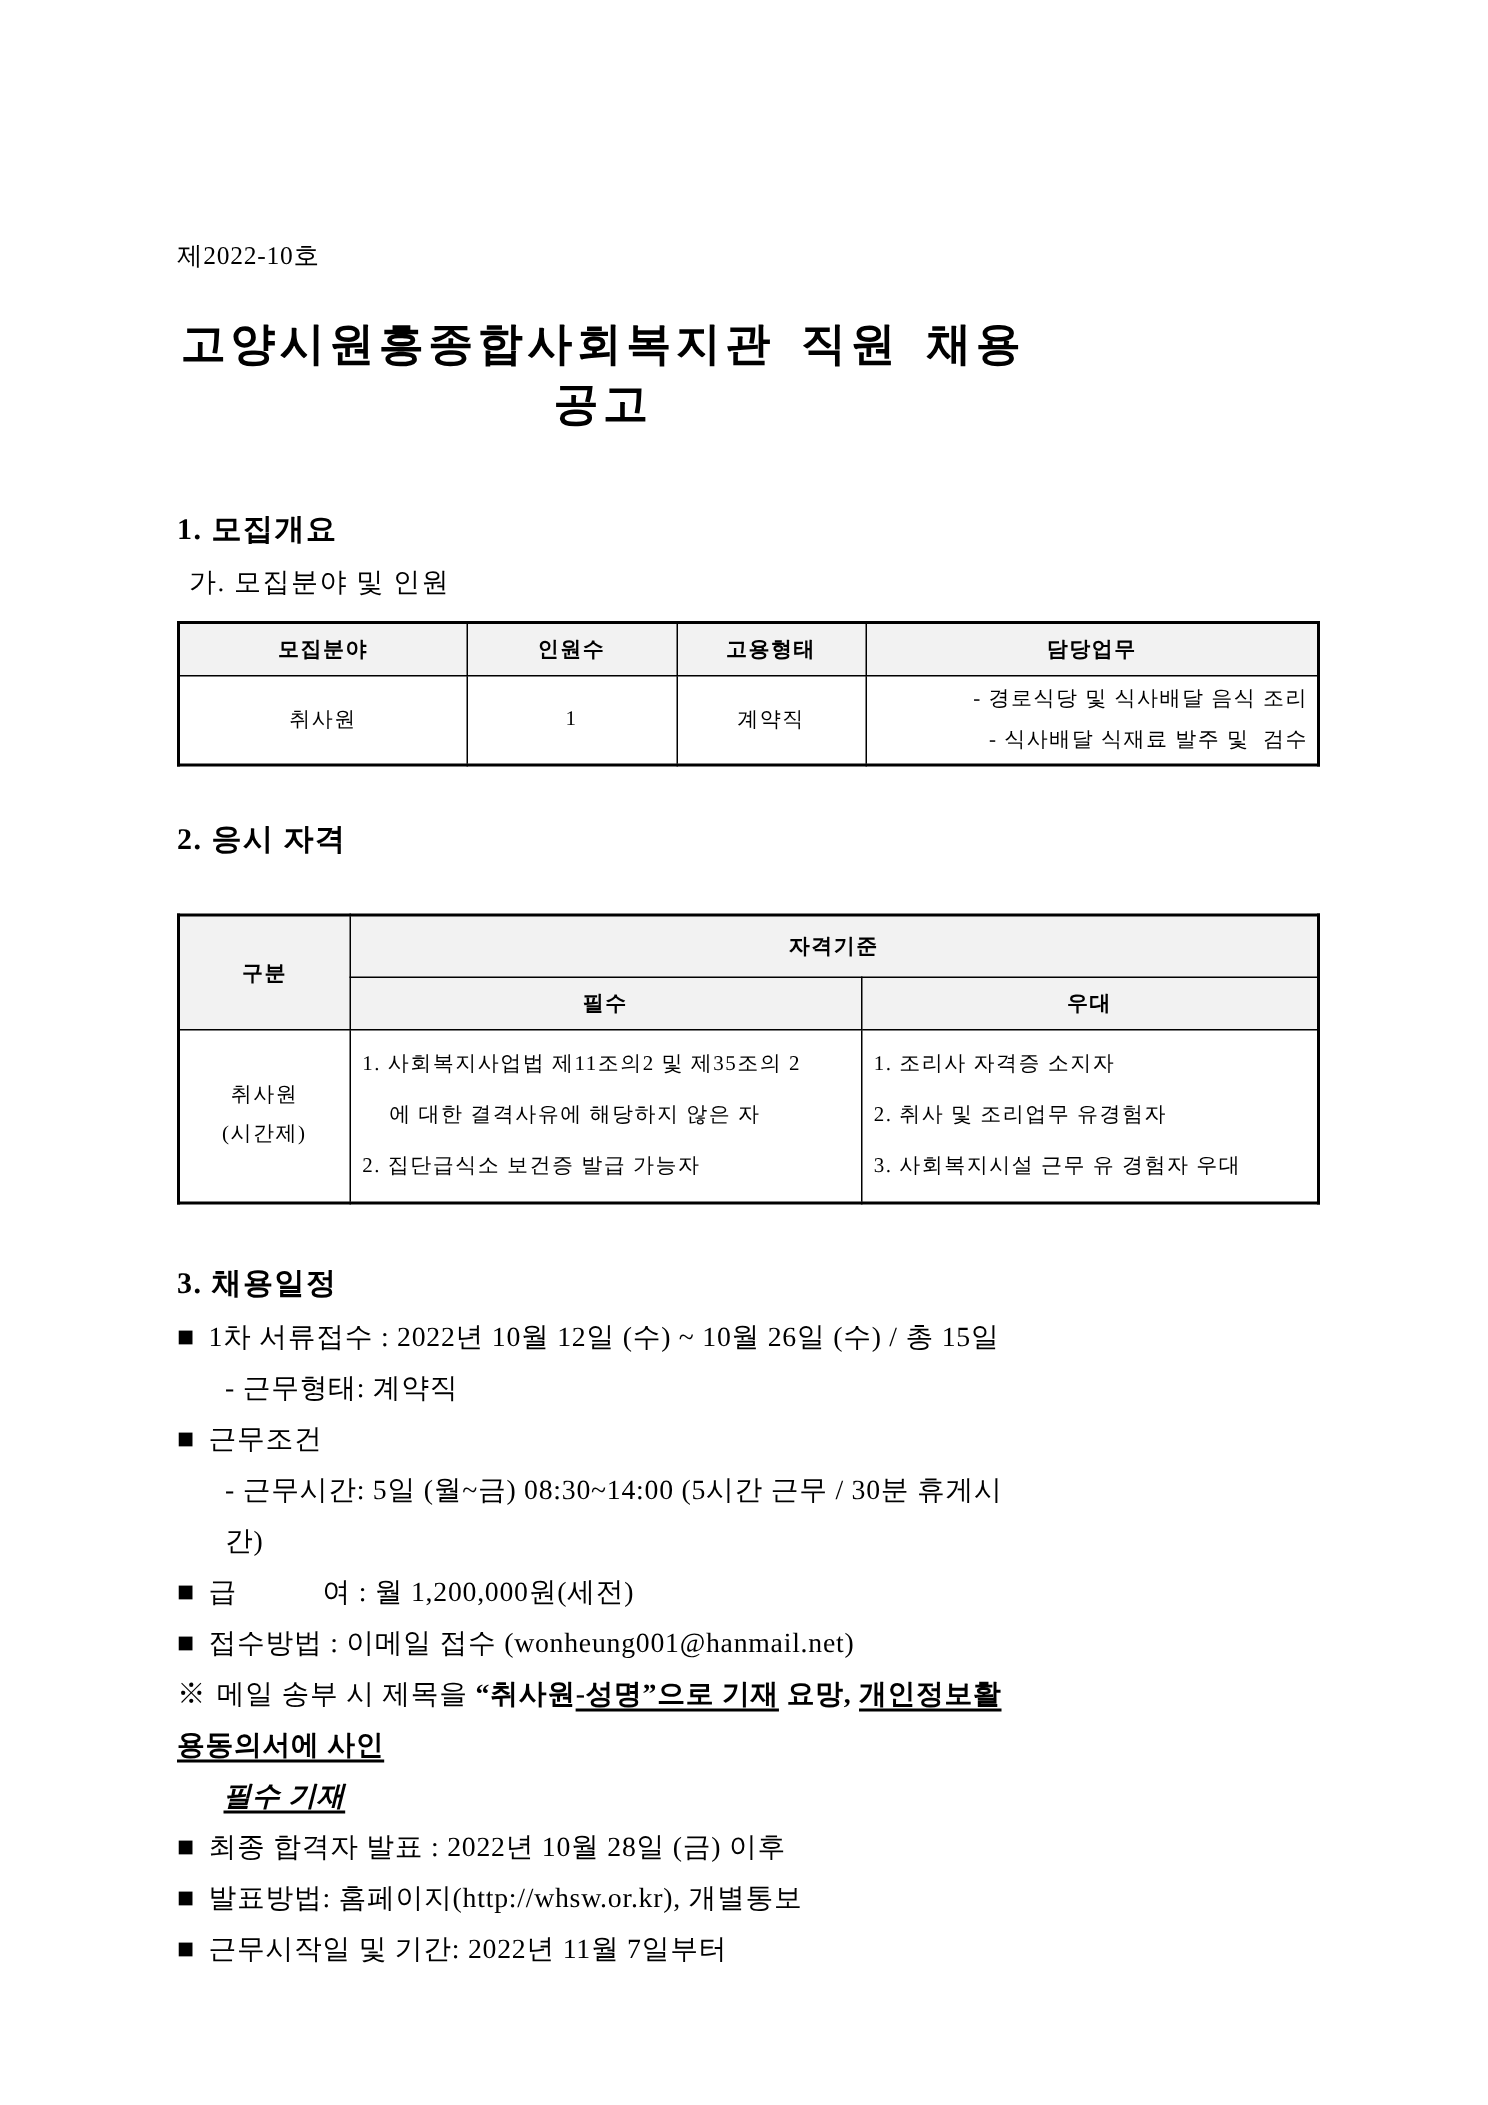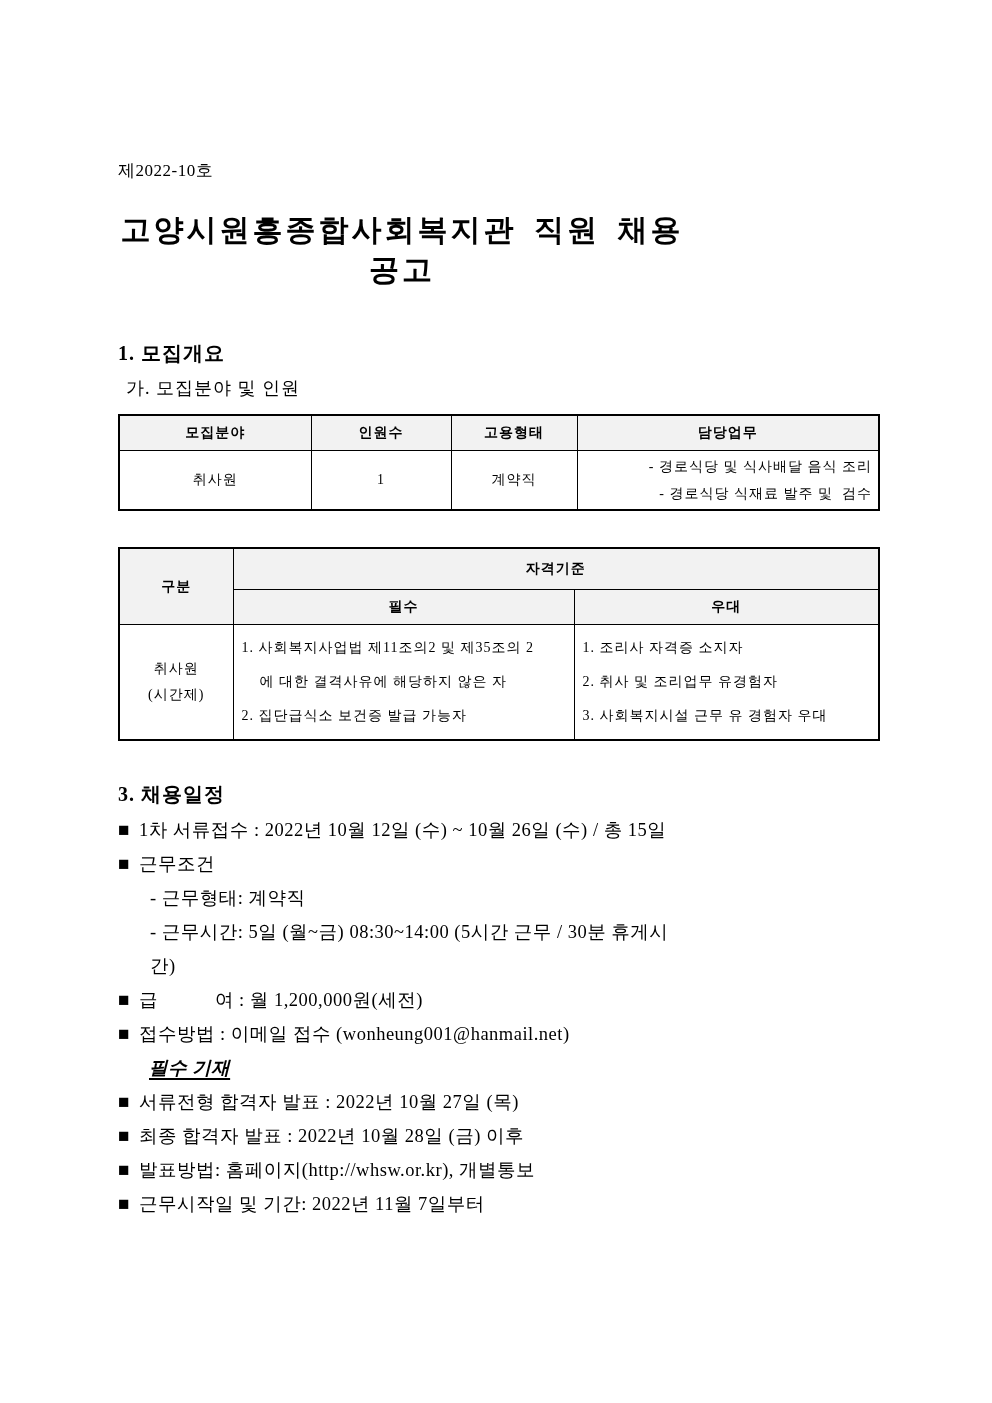--- a/index.html
+++ b/index.html
@@ -127,26 +127,27 @@
       <th>인원수</th>
       <th>고용형태</th>
       <th>담당업무</th>
     </tr>
     <tr>
       <td>취사원</td>
       <td>1</td>
       <td>계약직</td>
       <td class="duties-cell">
         <div class="duty-line">- 경로식당 및 식사배달 음식 조리</div>
-        <div class="duty-line">- 경로식당 식재료 발주 및  검수</div>
+        <div class="duty-line">- 식사배달 식재료 발주 및  검수</div>
       </td>
     </tr>
   </tbody>
     </table>
 
+  <div class="section-heading s2-heading">2. 응시 자격</div>
 
   <table class="qual-table">
     <colgroup>
       <col style="width:114px">
         <col style="width:341px">
         <col style="width:305px">
     </colgroup>
     <tbody>
         <tr>
       <th rowspan="2">구분</th>
@@ -174,34 +175,34 @@
     </tr>
   </tbody>
     </table>
 
   <div class="section-heading s3-heading">3. 채용일정</div>
 
   <div class="schedule">
 
     <div class="sched-line"><span class="bullet">■</span><span>1차 서류접수 : 2022년 10월 12일 (수) ~ 10월 26일 (수) / 총 15일</span></div>
 
+    <div class="sched-line sched-sub"><span>- 근무형태: 계약직</span></div>
+
     <div class="sched-line"><span class="bullet">■</span><span>근무조건</span></div>
 
-    <div class="sched-line sched-sub"><span>- 근무형태: 계약직</span></div>
-
     <div class="sched-line sched-sub"><span>- 근무시간: 5일 (월~금) 08:30~14:00 (5시간 근무 / 30분 휴게시간)</span></div>
 
     <div class="sched-line"><span class="bullet">■</span><span>급　　　여 : 월 1,200,000원(세전)</span></div>
 
     <div class="sched-line"><span class="bullet">■</span><span>접수방법 : 이메일 접수 (wonheung001@hanmail.net)</span></div>
 
+    <div class="sched-line"><span class="note-marker">※</span><span>메일 송부 시 제목을 </span><b>“취사원</b><b class="u">-성명”으로 기재</b><b> 요망, </b><b class="u">개인정보활용동의서에 사인</b></div>
 
     <div class="sched-line note-cont"><b class="u">필수 기재</b></div>
 
-    <div class="sched-line"><span class="bullet">■</span><span>서류전형 합격자 발표 : 2022년 10월 27일 (목)</span></div>
 
 
     <div class="sched-line"><span class="bullet">■</span><span>최종 합격자 발표 : 2022년 10월 28일 (금) 이후</span></div>
 
     <div class="sched-line"><span class="bullet">■</span><span>발표방법: 홈페이지(http://whsw.or.kr), 개별통보</span></div>
 
     <div class="sched-line"><span class="bullet">■</span><span>근무시작일 및 기간: 2022년 11월 7일부터</span></div>
 
   </div>
 </div>

